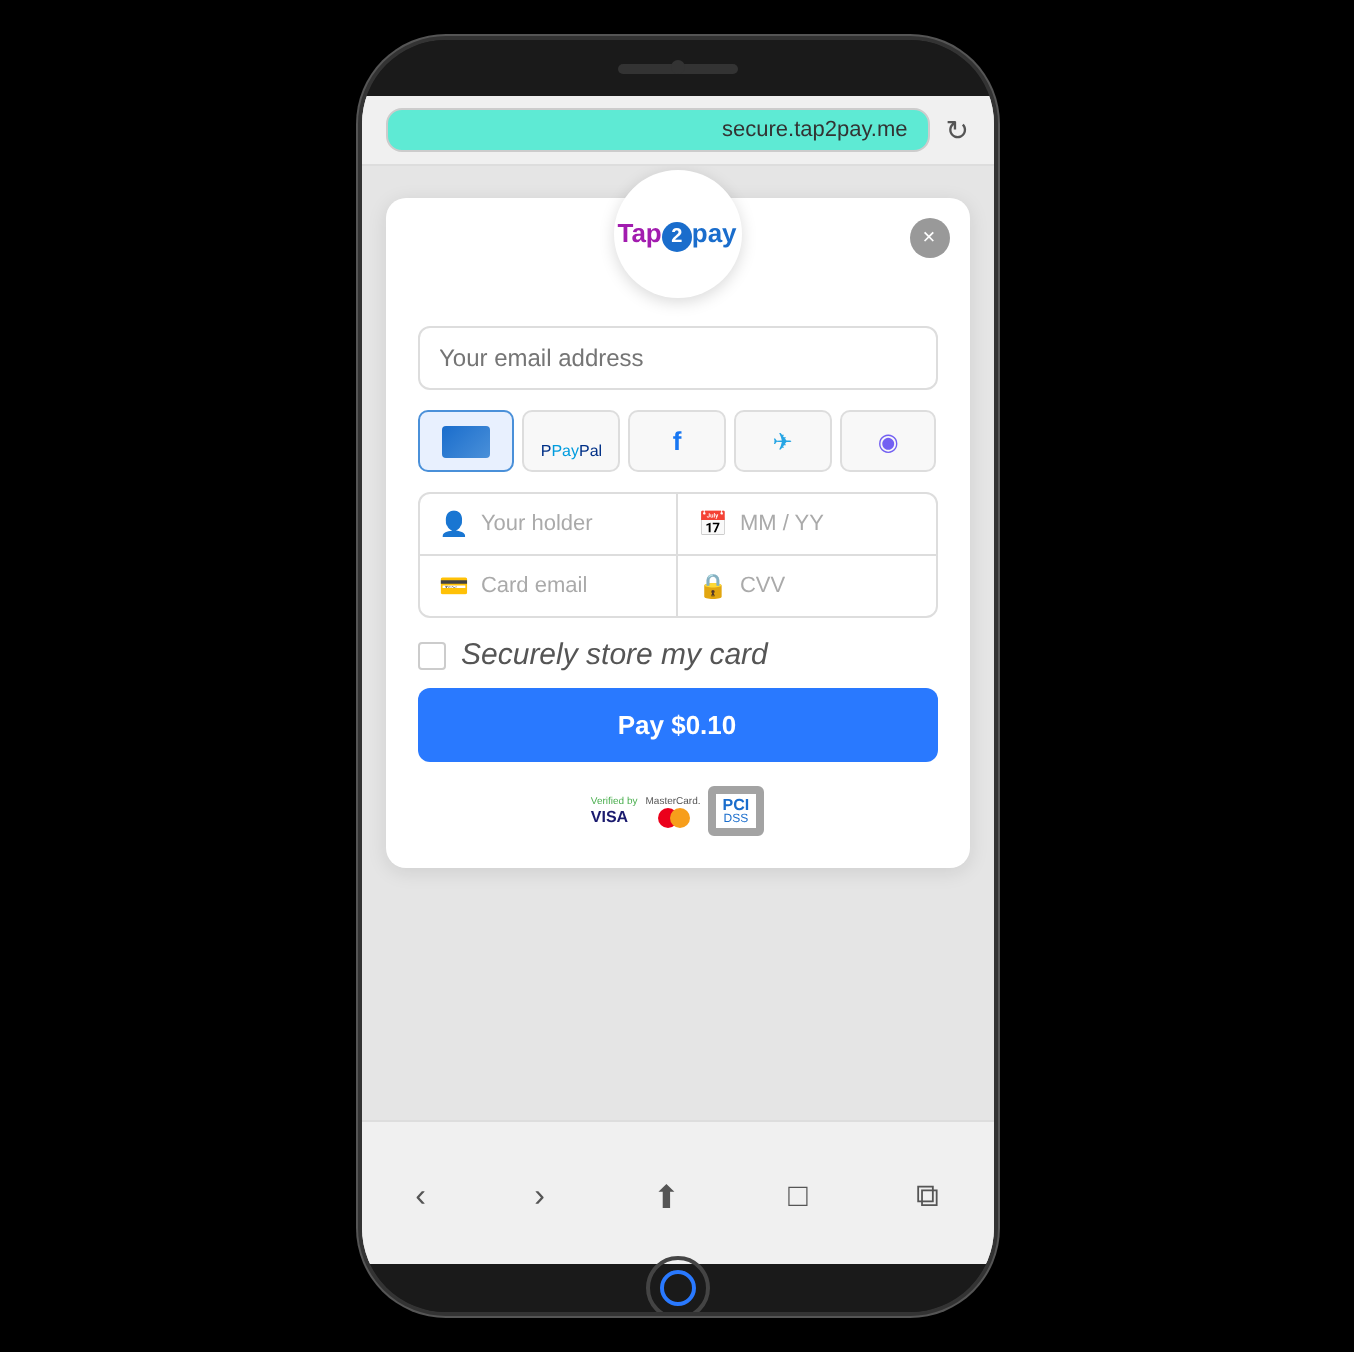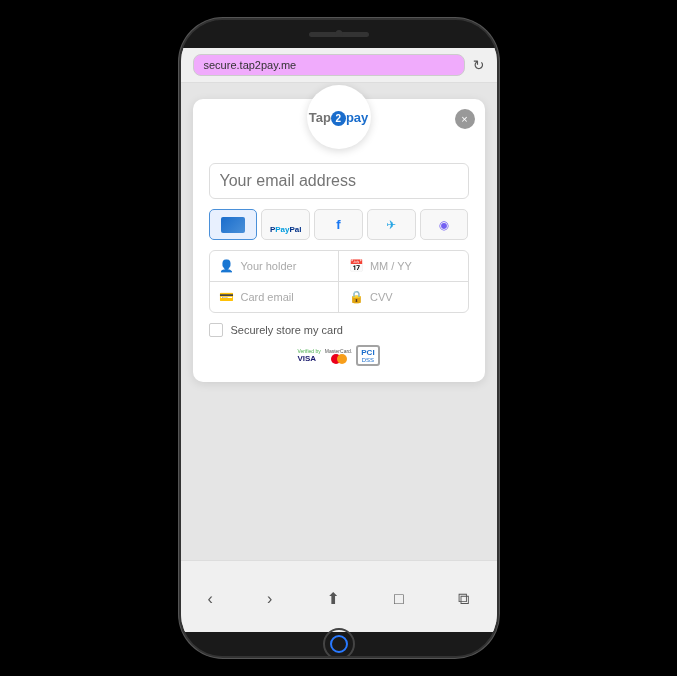--- a/index.html
+++ b/index.html
@@ -65,26 +65,26 @@
       padding: 6px 12px;
       display: flex;
       align-items: center;
       justify-content: space-between;
       border-bottom: 1px solid #ddd;
       flex-shrink: 0;
     }
 
     .url-bar {
       flex: 1;
-      background: #f0abfc;
+      background: #5eead4;
       border-radius: 8px;
       padding: 4px 10px;
       font-size: 11px;
       color: #333;
-      text-align: left;
+      text-align: right;
       border: 1px solid #ccc;
       margin-right: 8px;
     }
 
     .reload-btn {
       font-size: 14px;
       color: #555;
       cursor: pointer;
     }
 
@@ -135,21 +135,21 @@
       color: #fff;
       font-size: 11px;
       cursor: pointer;
     }
 
     .email-input {
       width: 100%;
       border: 1px solid #ddd;
       border-radius: 6px;
       padding: 8px 10px;
-      font-size: 16px;
+      font-size: 12px;
       color: #c2410c;
       margin-bottom: 10px;
       outline: none;
     }
 
     .payment-methods {
       display: flex;
       gap: 4px;
       margin-bottom: 10px;
     }
@@ -174,21 +174,21 @@
 
     .pm-card-icon {
       width: 24px;
       height: 16px;
       background: linear-gradient(135deg, #1a6dcc, #4a90d9);
       border-radius: 2px;
     }
 
     .pm-paypal {
       font-size: 8px;
-      font-weight: 700;
+      font-weight: 400;
       margin-top: 10px;
     }
 
     .pm-paypal .pay { color: #003087; }
     .pm-paypal .pal { color: #009cde; }
 
     .pm-fb {
       font-size: 13px;
       color: #1877f2;
       font-weight: 700;
@@ -249,22 +249,23 @@
 
     .checkbox {
       width: 14px;
       height: 14px;
       border: 1px solid #ccc;
       border-radius: 2px;
       background: #fff;
     }
 
     .secure-label {
-      font-size: 11px;
+      font-size: 15px;
       color: #555;
+      font-style: italic;
     }
 
     .promo-link {
       color: #1a6dcc;
       font-size: 12px;
       text-decoration: none;
       display: block;
       margin-bottom: 12px;
       cursor: pointer;
     }
@@ -353,31 +354,31 @@
     }
     .badge-mc-secure .top { font-size: 5px; color: #555; }
     .badge-mc-secure .circles { display: flex; }
     .badge-mc-secure .circle1 { width: 10px; height: 10px; background: #eb001b; border-radius: 50%; }
     .badge-mc-secure .circle2 { width: 10px; height: 10px; background: #f79e1b; border-radius: 50%; margin-left: -4px; }
 
     .badge-pci-dss {
       display: flex;
       flex-direction: column;
       align-items: center;
-      border: 2px solid #a3a3a3;
+      border: 4px solid #a3a3a3;
       border-radius: 3px;
       padding: 1px 3px;
     }
     .badge-pci-dss .pci { font-size: 8px; font-weight: 900; color: #1a6dcc; }
     .badge-pci-dss .dss { font-size: 6px; color: #1a6dcc; }
 
     .logo-tap {
       font-size: 13px;
       font-weight: 800;
-      color: #737373;
+      color: #a21caf;
     }
     .logo-num {
       display: inline-block;
       background: #1a6dcc;
       color: white;
       border-radius: 50%;
       width: 15px;
       height: 15px;
       text-align: center;
       line-height: 15px;
@@ -471,20 +472,21 @@
 
         
         <div class="secure-store">
           <div class="checkbox"></div>
           <span class="secure-label">Securely store my card</span>
         </div>
 
         
 
         
+        <button class="pay-btn">Pay $0.10</button>
 
         
         <div class="badges-row">
           <div class="badge-verified-visa">
             <span class="top">Verified by</span>
             <span class="bottom">VISA</span>
           </div>
           <div class="badge-mc-secure">
             <span class="top">MasterCard.</span>
             <div class="circles">

